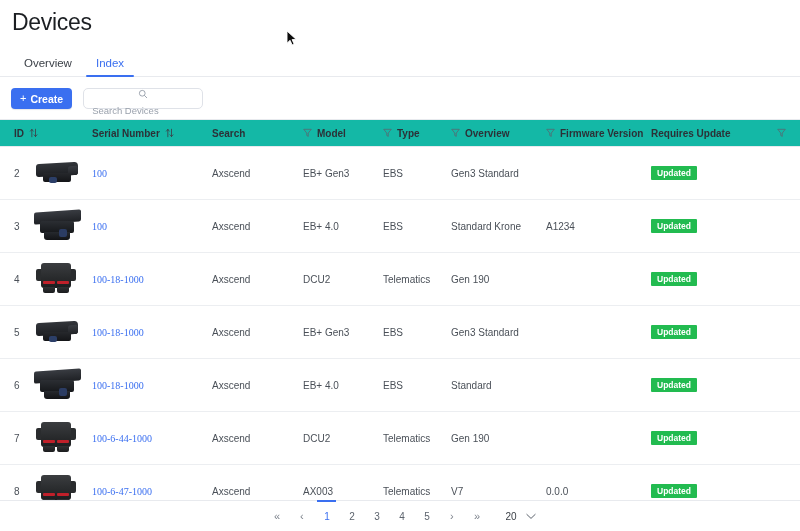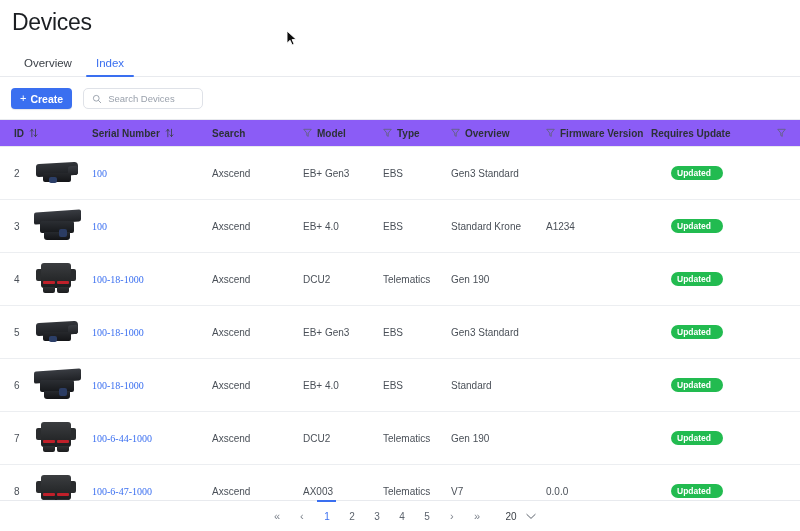--- a/index.html
+++ b/index.html
@@ -75,20 +75,21 @@
   .search-box {
     display: flex;
     align-items: center;
     gap: 6px;
     width: 120px;
     height: 21px;
     border: 1px solid #dfe2e8;
     border-radius: 5px;
     padding: 0 8px;
     background: #fff;
+    flex-direction: column;
   }
   .search-box svg { flex: 0 0 auto; }
   .search-input {
     border: none; outline: none;
     font-size: 9.5px;
     color: #5d646e;
     background: transparent;
     width: 100%;
     font-family: "Liberation Sans", sans-serif;
   }
@@ -102,21 +103,21 @@
   }
   table.grid thead th {
     font-size: 10px;
     font-weight: 600;
     color: #2c3137;
     text-align: left;
     height: 27px;
     vertical-align: middle;
     border-top: 1px solid #e8eaee;
     border-bottom: 1px solid #e8eaee;
-    background: #8b5cf6;
+    background: #14b8a6;
     padding: 0;
     white-space: nowrap;
   }
   .th-inner { display: flex; align-items: center; gap: 5px; }
   .sort-ico, .filter-ico { flex: 0 0 auto; cursor: pointer; display:inline-flex; }
 
   table.grid tbody td {
     height: 53px;
     border-bottom: 1px solid #eceef1;
     font-size: 10px;
@@ -136,24 +137,23 @@
   .c-fw      { width: 105px; }
   .c-upd     { width: 149px; }
 
   .serial-link { color: #3a6ff0; cursor: pointer; font-family: Liberation Serif, serif; }
   .badge-updated {
     display: inline-block;
     background: #22bb50;
     color: #fff;
     font-size: 8.5px;
     font-weight: 600;
-    border-radius: 7px;
-    padding: 3px 12px 3px 6px;
+    border-radius: 1px;
+    padding: 3px 6px 3px 6px;
     line-height: 1;
-    margin-left: 20px;
   }
 
   
   .thumb { width: 56px; height: 38px; position: relative; }
 
   
   .dev-box { position:absolute; left:11px; top:3px; width:30px; height:25px;
              background:linear-gradient(180deg,#3b3d40 0%, #2a2c2e 55%, #1d1e20 100%);
              border-radius:3px; }
   .dev-box::before { content:""; position:absolute; left:-5px; top:6px; width:5px; height:12px;

